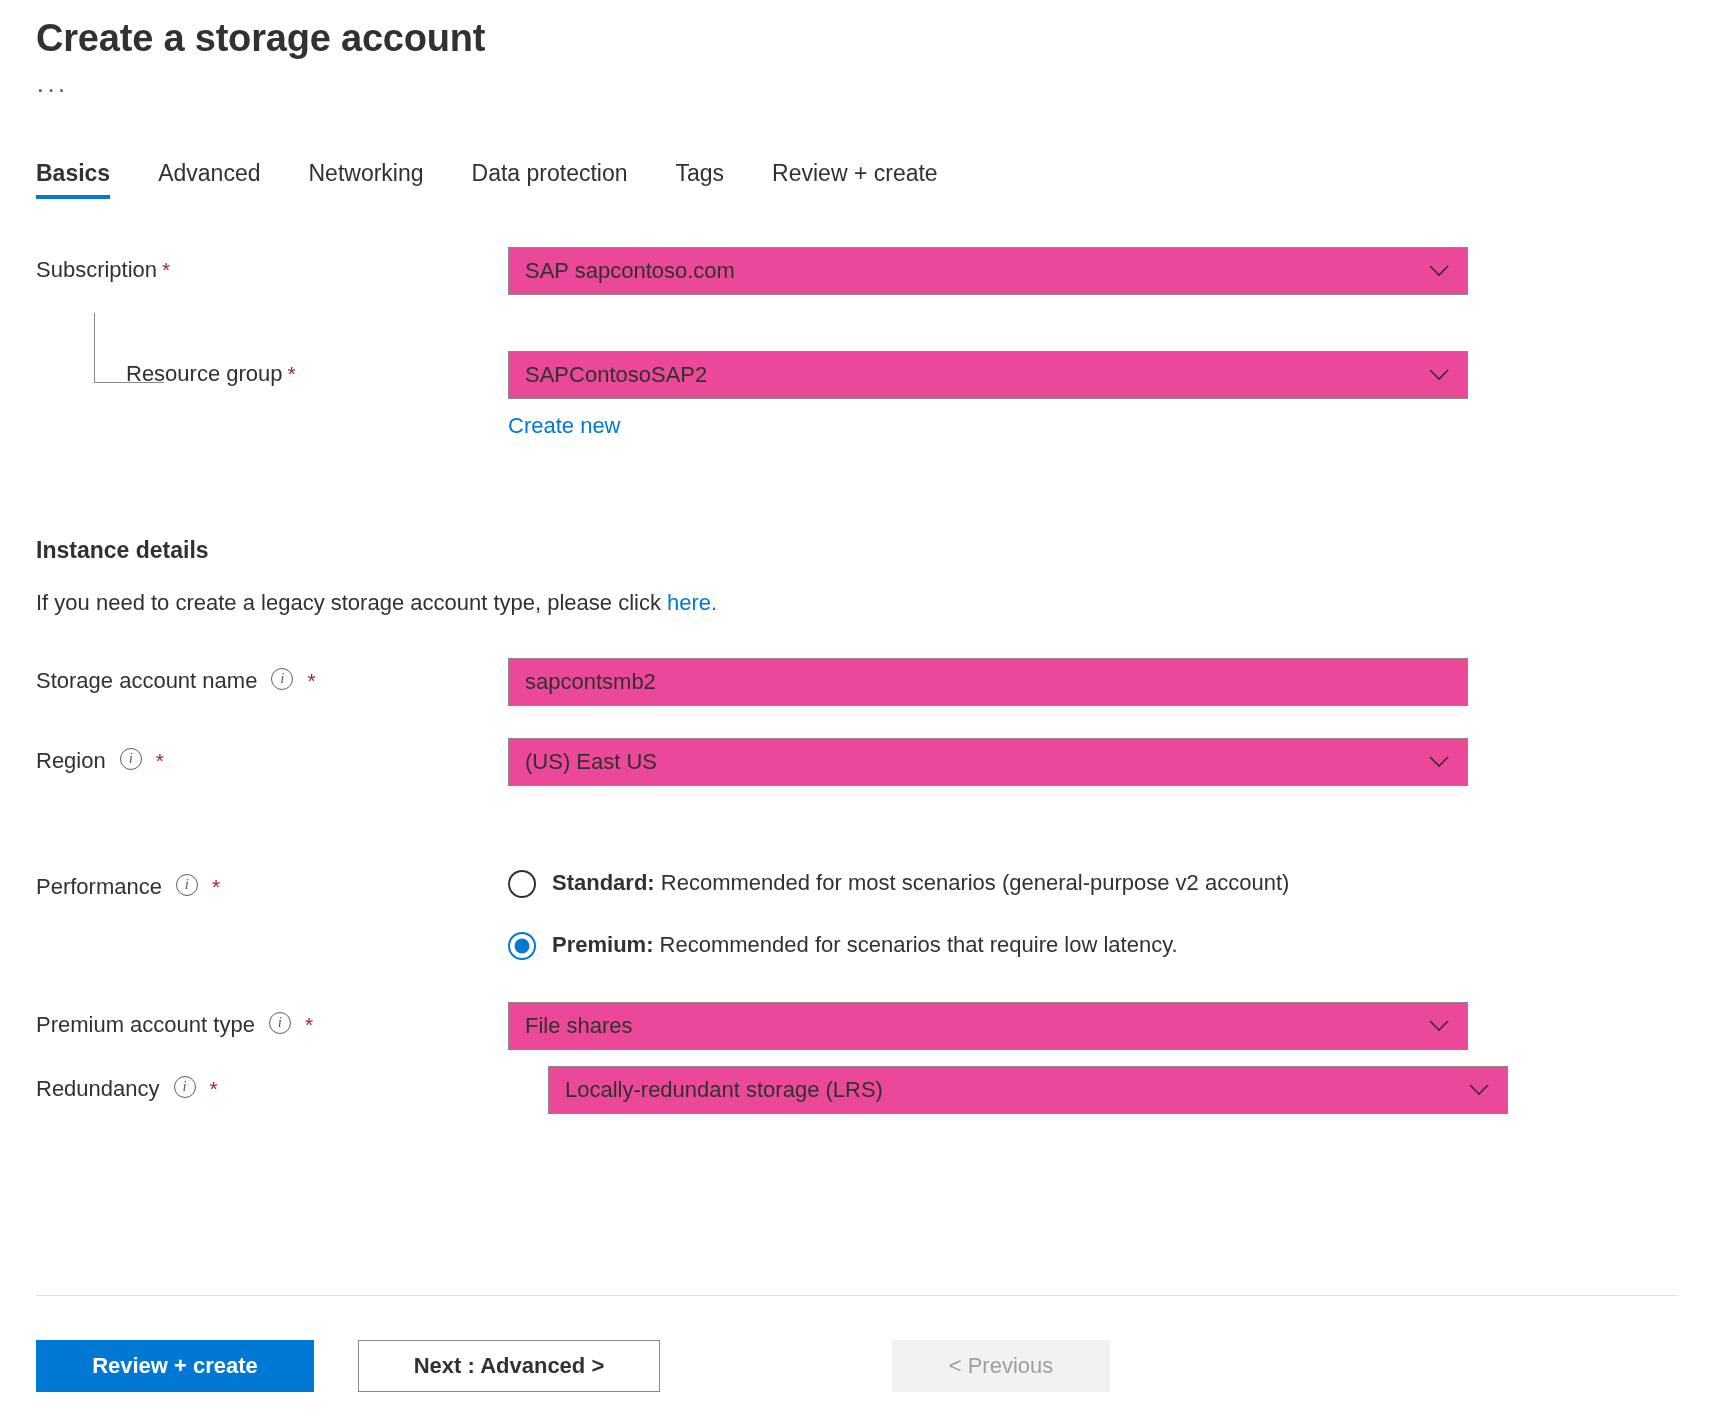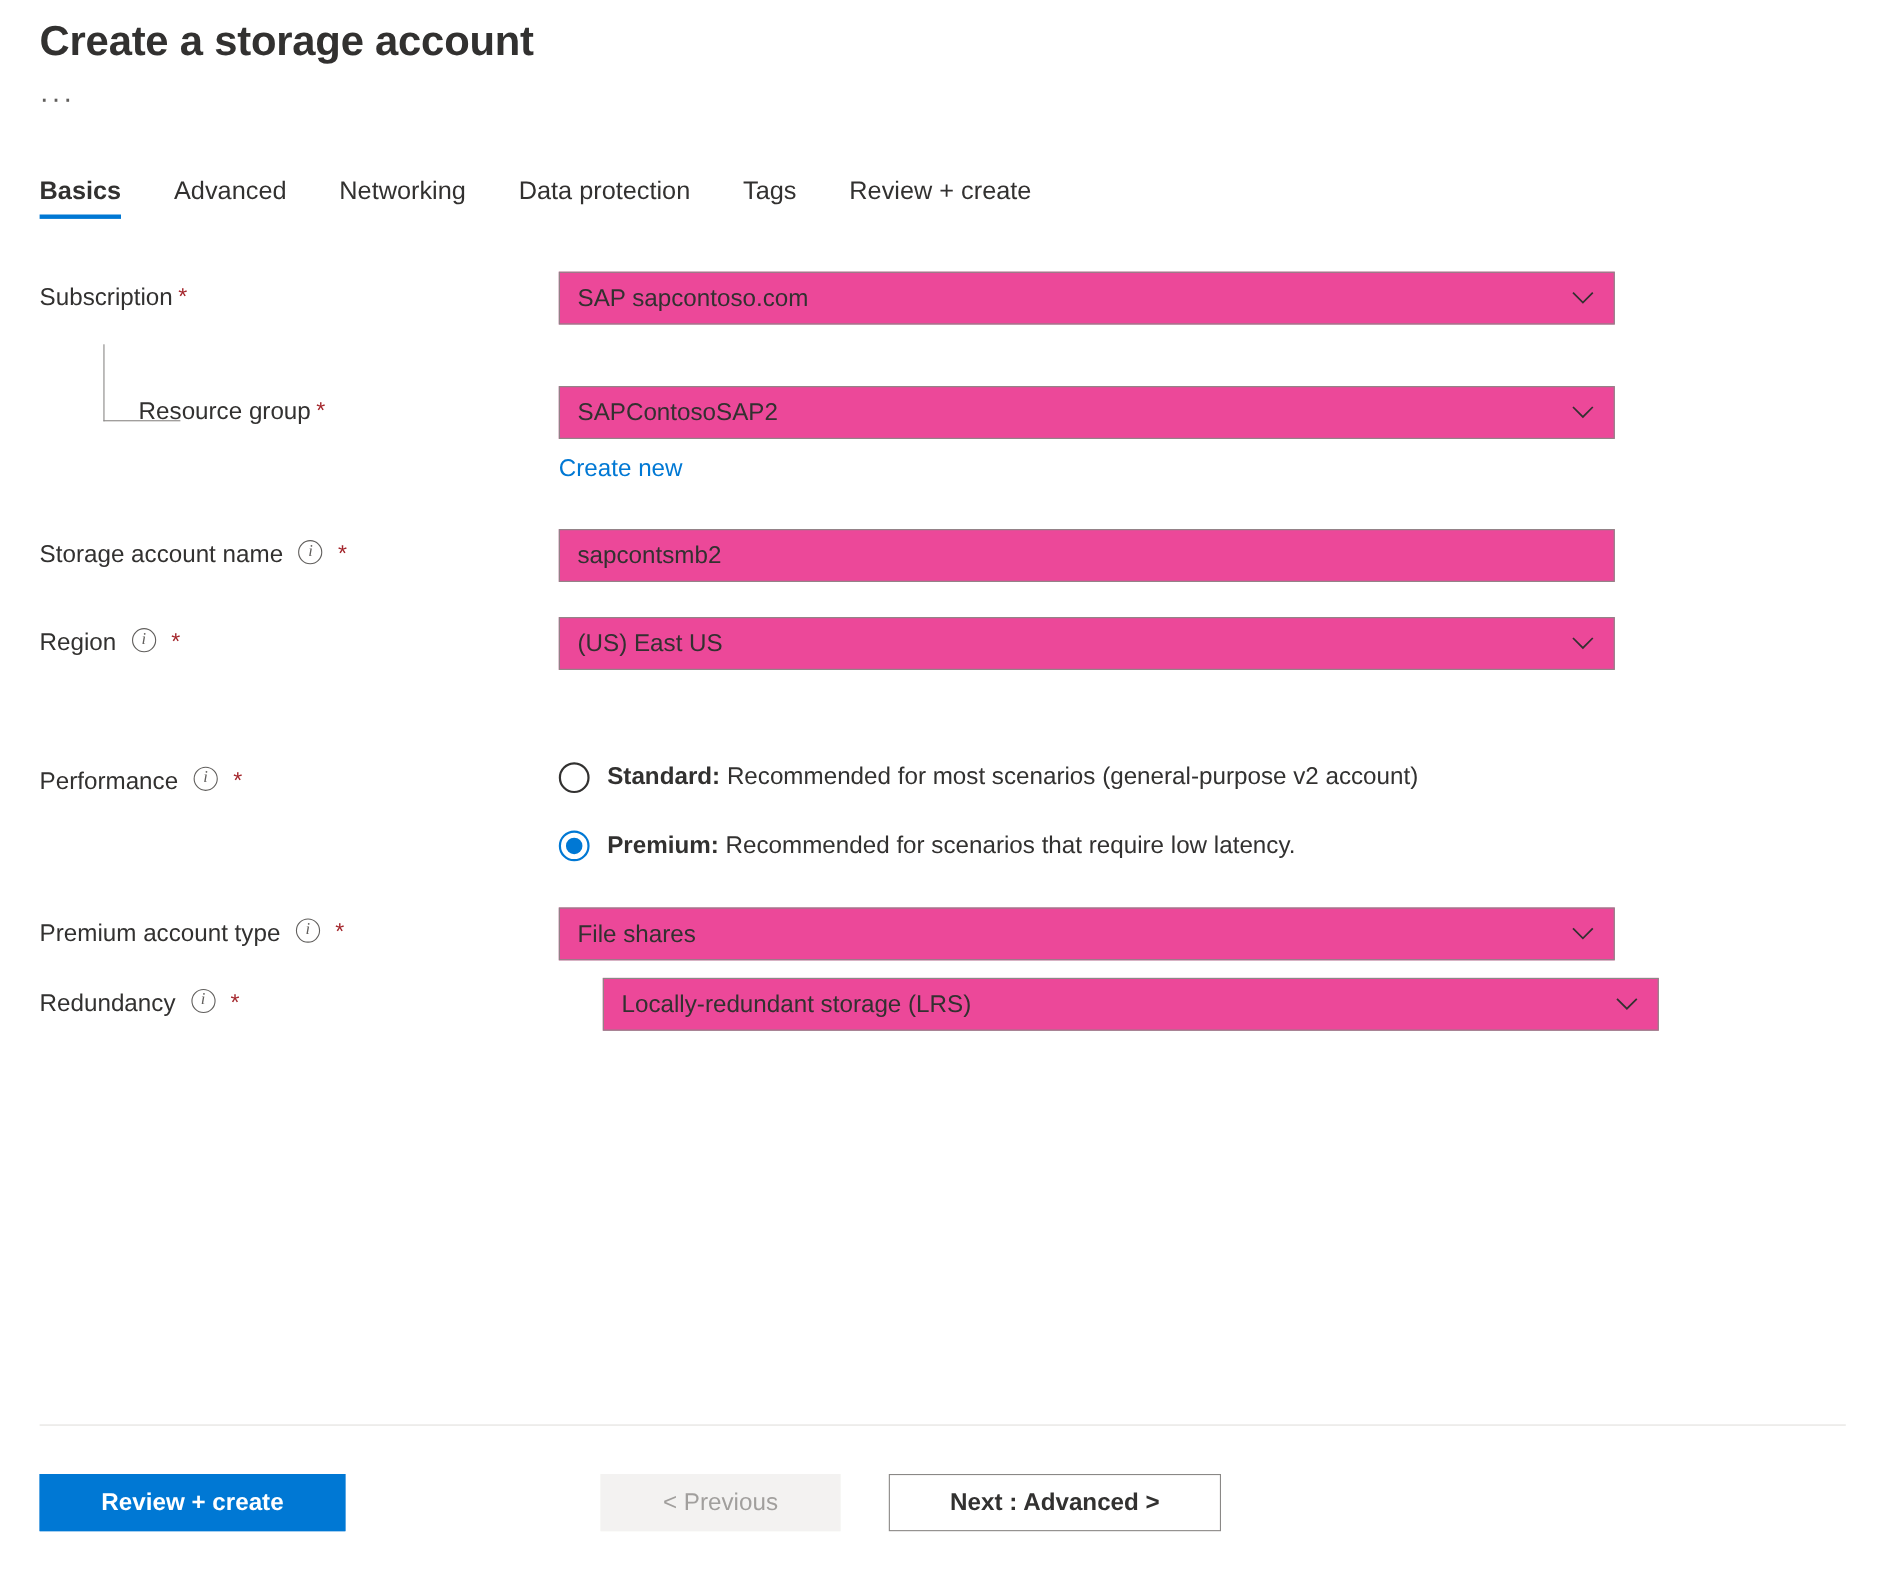--- a/index.html
+++ b/index.html
@@ -334,20 +334,26 @@
         <span class="chevron">
           <svg width="20" height="12" viewBox="0 0 20 12">
               <path d="M1 1 L10 10 L19 1" fill="none" stroke="#323130" stroke-width="1.6"></path>
             </svg>
         </span>
       </div>
       <span class="create-new-link">Create new</span>
     </div>
   </div>
 
+  <div style="margin-top: 98px;">
+    <h2 class="section-title">Instance details</h2>
+    <p class="section-note" style="margin-top: 26px;">
+      <span>If you need to create a legacy storage account type, please click </span><span class="inline-link">here.</span>
+    </p>
+  </div>
 
   <div class="row" style="margin-top: 42px;">
     <div class="label-cell">
       <span class="label-text">Storage account name</span>
       <span class="info-icon">i</span>
       <span class="req" style="margin-left:14px;">*</span>
     </div>
     <div class="control-cell">
       <div class="field" style="padding-right:16px;">
         <span class="field-value">sapcontsmb2</span>
@@ -425,15 +431,15 @@
         </span>
       </div>
     </div>
   </div>
 
 </div>
 
 <div class="footer-divider"></div>
 <div class="footer">
   <div class="btn btn-primary">Review + create</div>
+  <div class="btn btn-secondary">Next : Advanced &gt;</div>
   <div class="btn btn-disabled">&lt; Previous</div>
-  <div class="btn btn-secondary">Next : Advanced &gt;</div>
 </div>
 
 </body></html>

